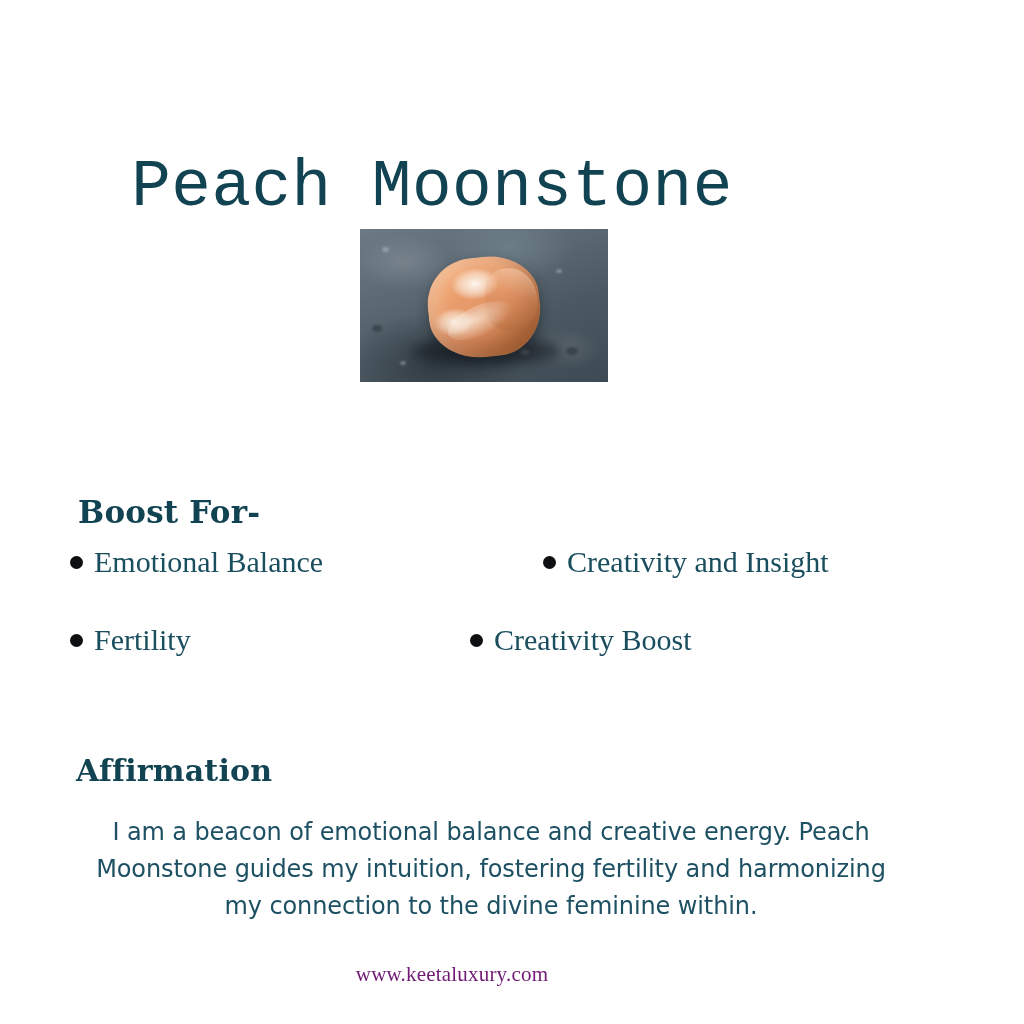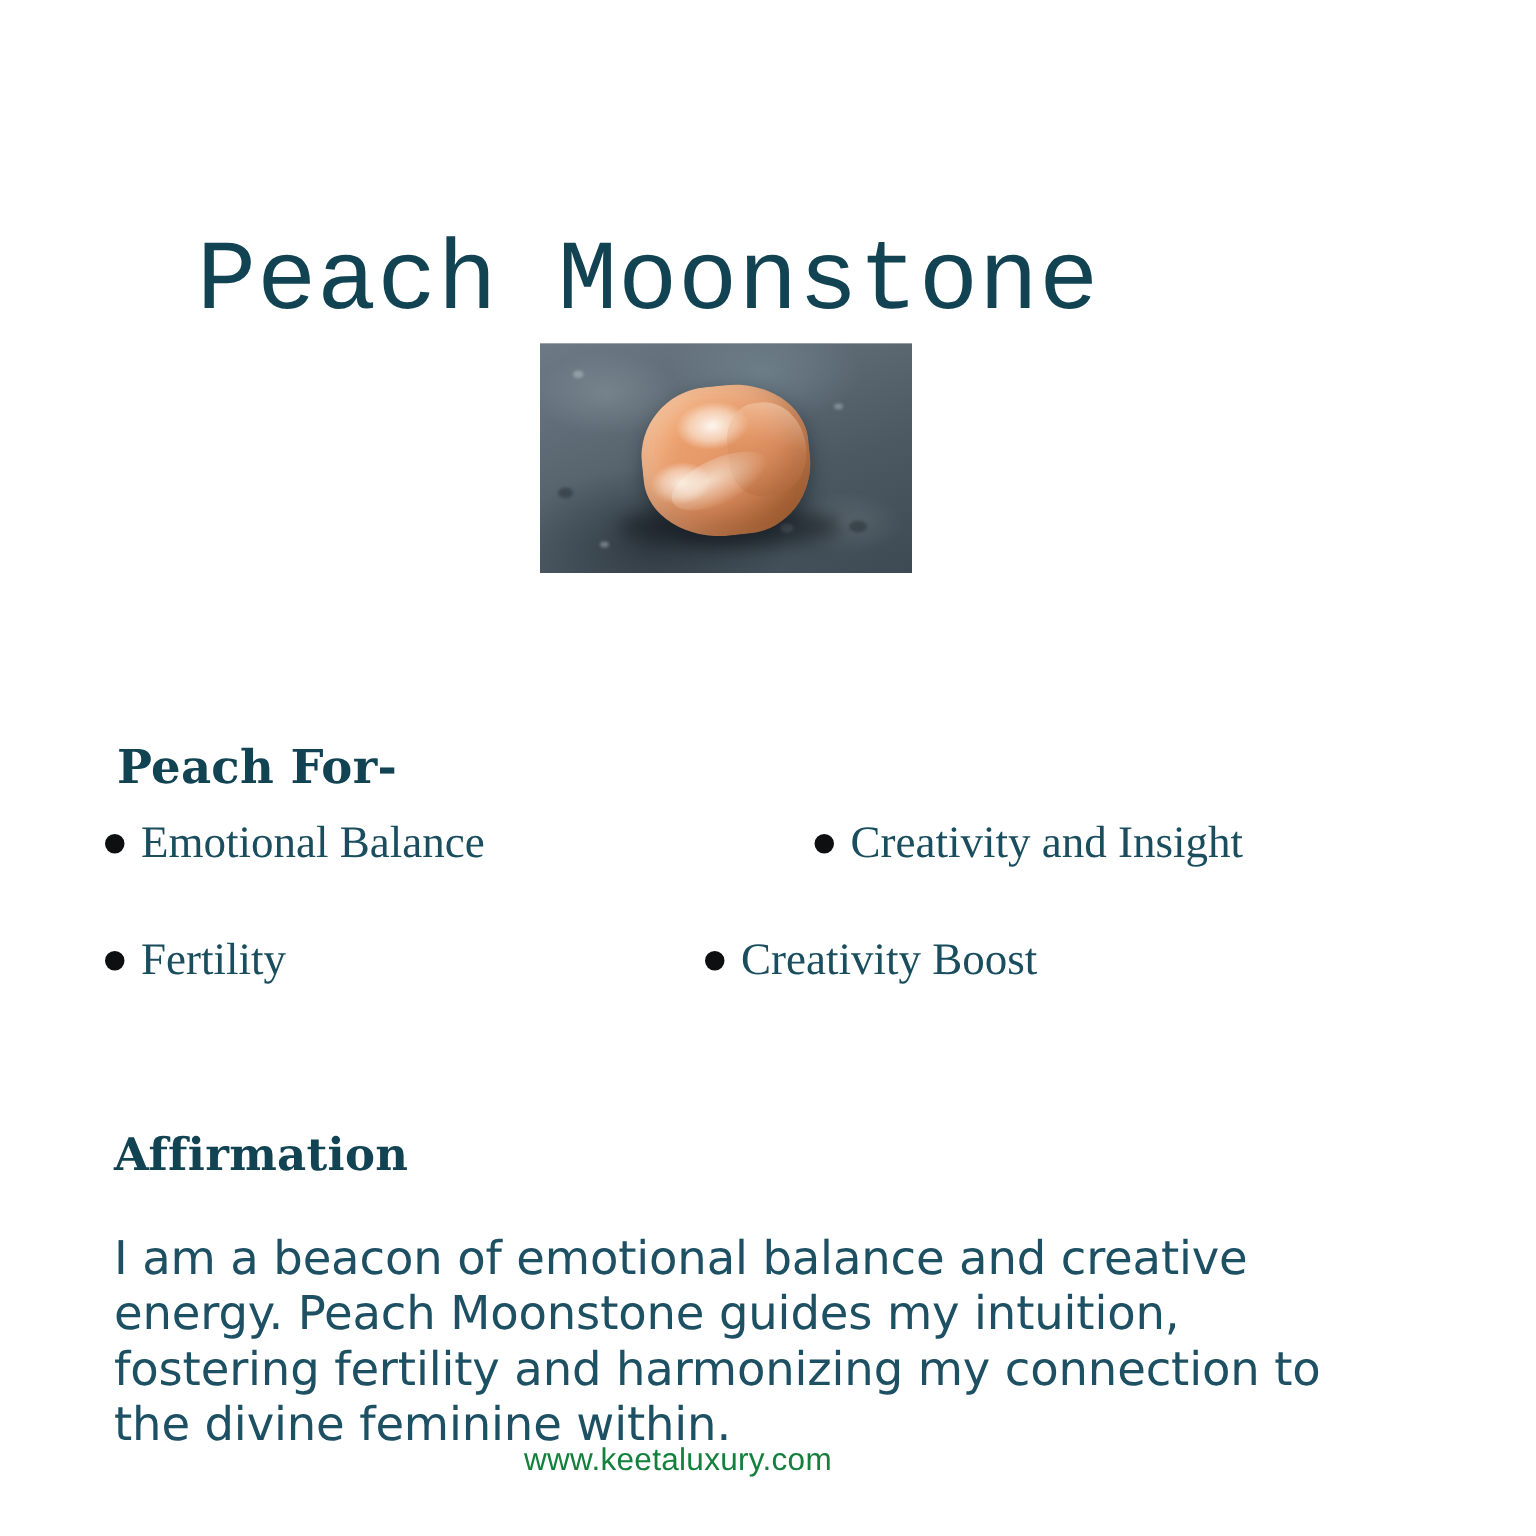--- a/index.html
+++ b/index.html
@@ -176,24 +176,25 @@
     color: #1a4e5e;
   }
 
   
   .affirmation-body {
     position: absolute;
     left: 76px;
     top: 790px;
     width: 830px;
     font-family: "DejaVu Sans", "Liberation Sans", sans-serif;
-    font-size: 31px;
+    font-size: 24px;
     line-height: 37px;
     color: #1d5063;
     letter-spacing: -0.1px;
+    text-align: center;
   }
 
   
   .watermark {
     position: absolute;
     left: 722px;
     top: 832px;
     font-family: "Liberation Serif", "DejaVu Serif", serif;
     font-size: 25px;
     letter-spacing: 2.6px;
@@ -207,23 +208,23 @@
     margin-left: 6px;
   }
 
   
   .footer-url {
     position: absolute;
     left: 0;
     top: 962px;
     width: 904px;
     text-align: center;
-    font-family: Liberation Sans, sans-serif;
+    font-family: Liberation Serif, serif;
     font-size: 21px;
-    color: #15803d;
+    color: #701a75;
     letter-spacing: 0.2px;
   }
 </style>
 </head>
 <body>
 
 <div class="page">
 
   <h1 class="title">Peach Moonstone</h1>
 
@@ -234,21 +235,21 @@
     <div class="speck" style="left:160px;top:120px;width:9px;height:6px;"></div>
     <div class="speck" style="left:40px;top:132px;width:6px;height:4px;"></div>
     <div class="dark-speck" style="left:206px;top:118px;width:12px;height:8px;"></div>
     <div class="dark-speck" style="left:12px;top:96px;width:10px;height:7px;"></div>
     <div class="shadow"></div>
     <div class="stone">
       <div class="facet"></div>
     </div>
   </div>
 
-  <h2 class="used-for">Peach For-</h2>
+  <h2 class="used-for">Boost For-</h2>
 
   <div class="uses-grid">
     <div class="use-row">
       <div class="use-col left">
         <span class="bullet-dot"></span>
         <span class="use-label">Emotional Balance</span>
       </div>
       <div class="use-col right">
         <span class="bullet-dot"></span>
         <span class="use-label">Creativity and Insight</span>

